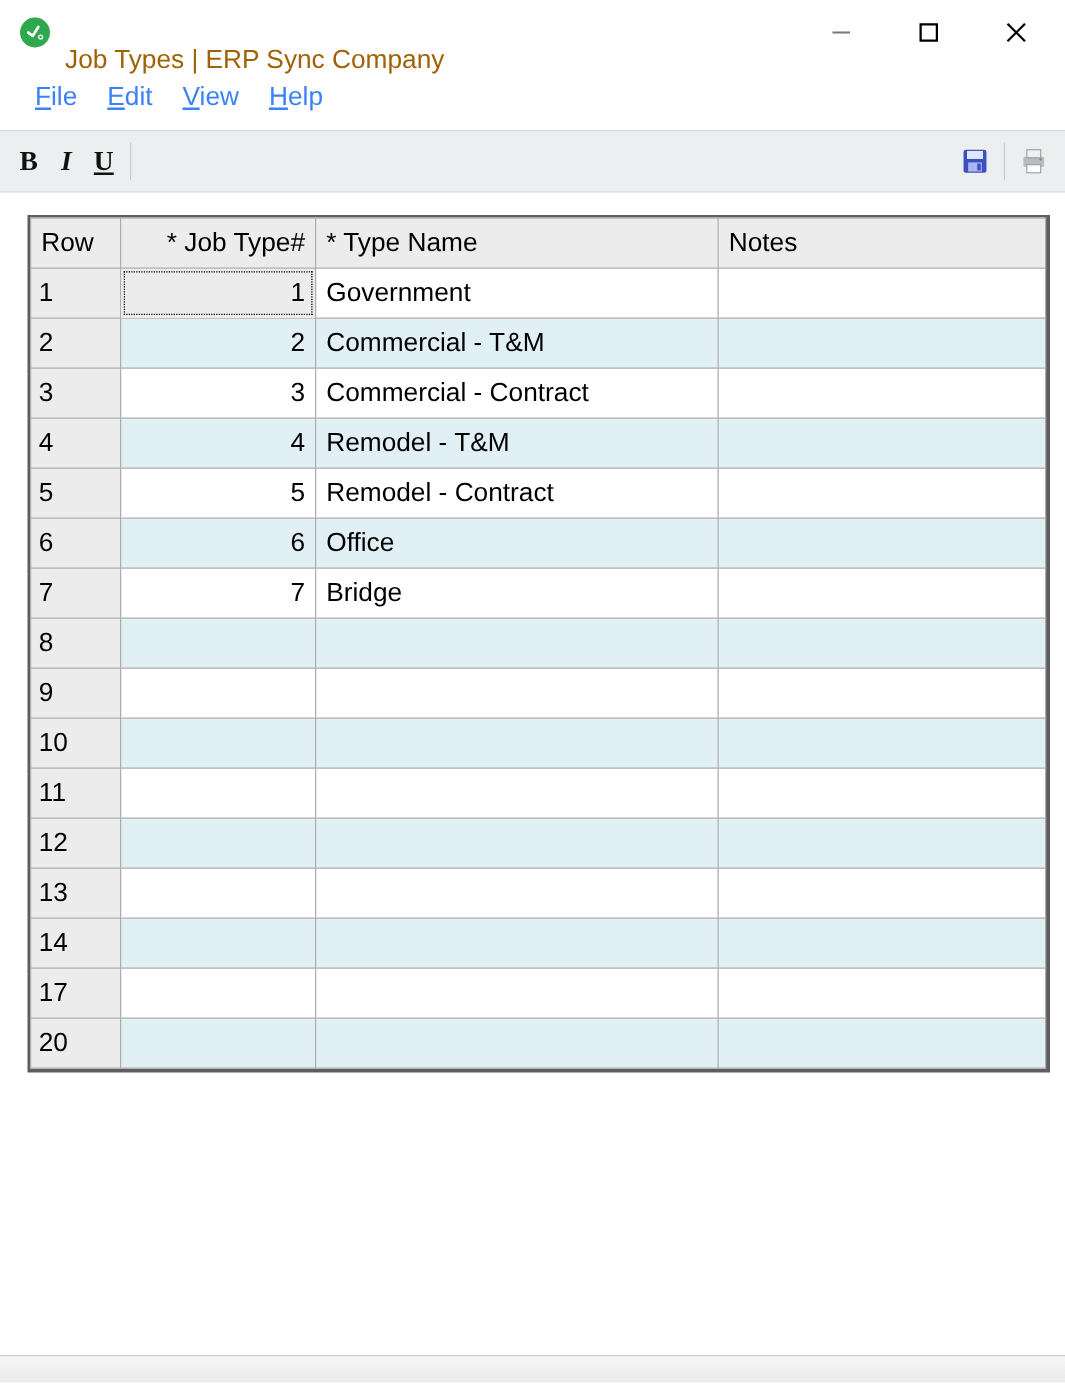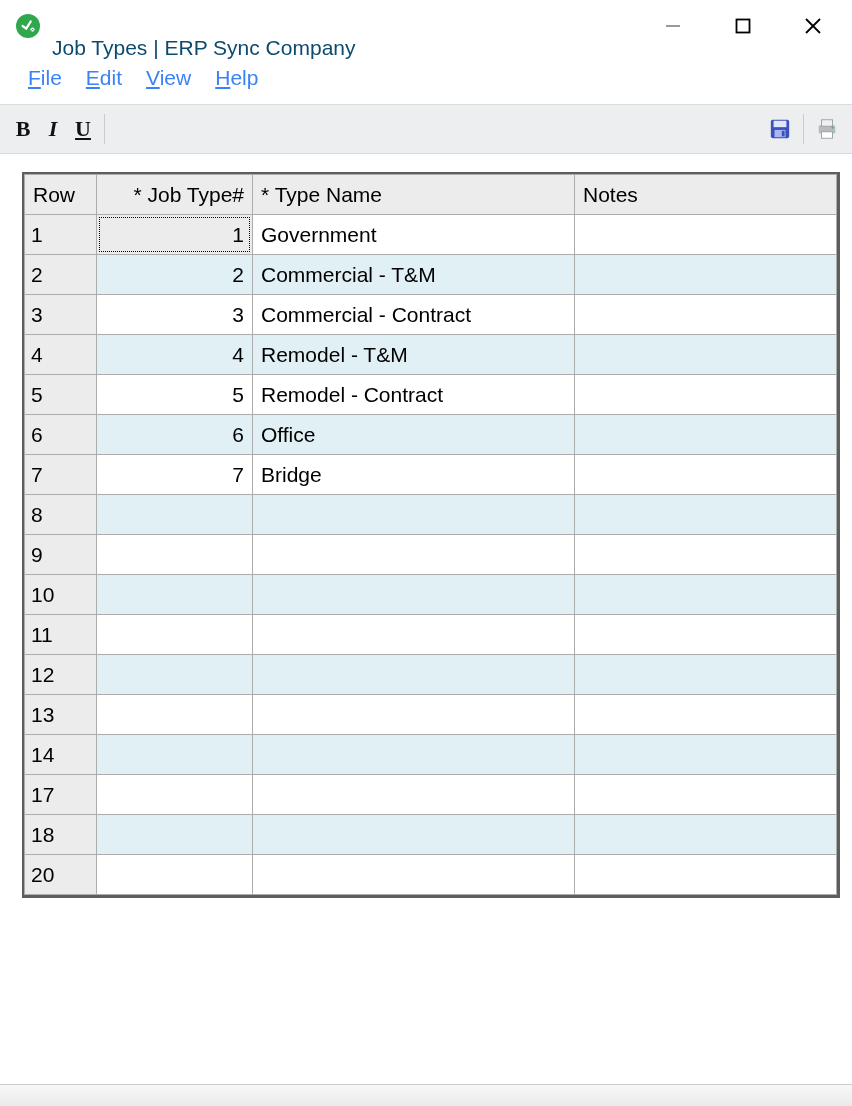--- a/index.html
+++ b/index.html
@@ -24,21 +24,21 @@
   .app-icon {
     width: 24px; height: 24px;
     border-radius: 50%;
     background: #2fa84d;
     display: flex; align-items: center; justify-content: center;
     margin-right: 12px;
     font-size: 14px; font-weight: bold; color: #fff;
     position: relative;
   }
   .app-icon svg { width: 18px; height: 18px; }
-  .title-text { color: #0c4a6e; margin-top: 43px; }
+  .title-text { color: #a16207; margin-top: 43px; }
   .titlebar-spacer { flex: 1; }
   .win-btn {
     width: 70px; height: 44px;
     display: flex; align-items: center; justify-content: center;
     background: transparent; border: none;
   }
   .win-btn svg { stroke: #000; fill: none; }
 
   
   .menubar {
@@ -320,26 +320,20 @@
             <td class="col-typename"></td>
             <td class="col-notes"></td>
           </tr>
           <tr>
             <td class="col-row">17</td>
             <td class="col-jobtype"></td>
             <td class="col-typename"></td>
             <td class="col-notes"></td>
           </tr>
           <tr>
-            <td class="col-row">18</td>
-            <td class="col-jobtype"></td>
-            <td class="col-typename"></td>
-            <td class="col-notes"></td>
-          </tr>
-          <tr>
             <td class="col-row">20</td>
             <td class="col-jobtype"></td>
             <td class="col-typename"></td>
             <td class="col-notes"></td>
           </tr>
         </tbody>
     </table>
   </div>
 </div>
 

